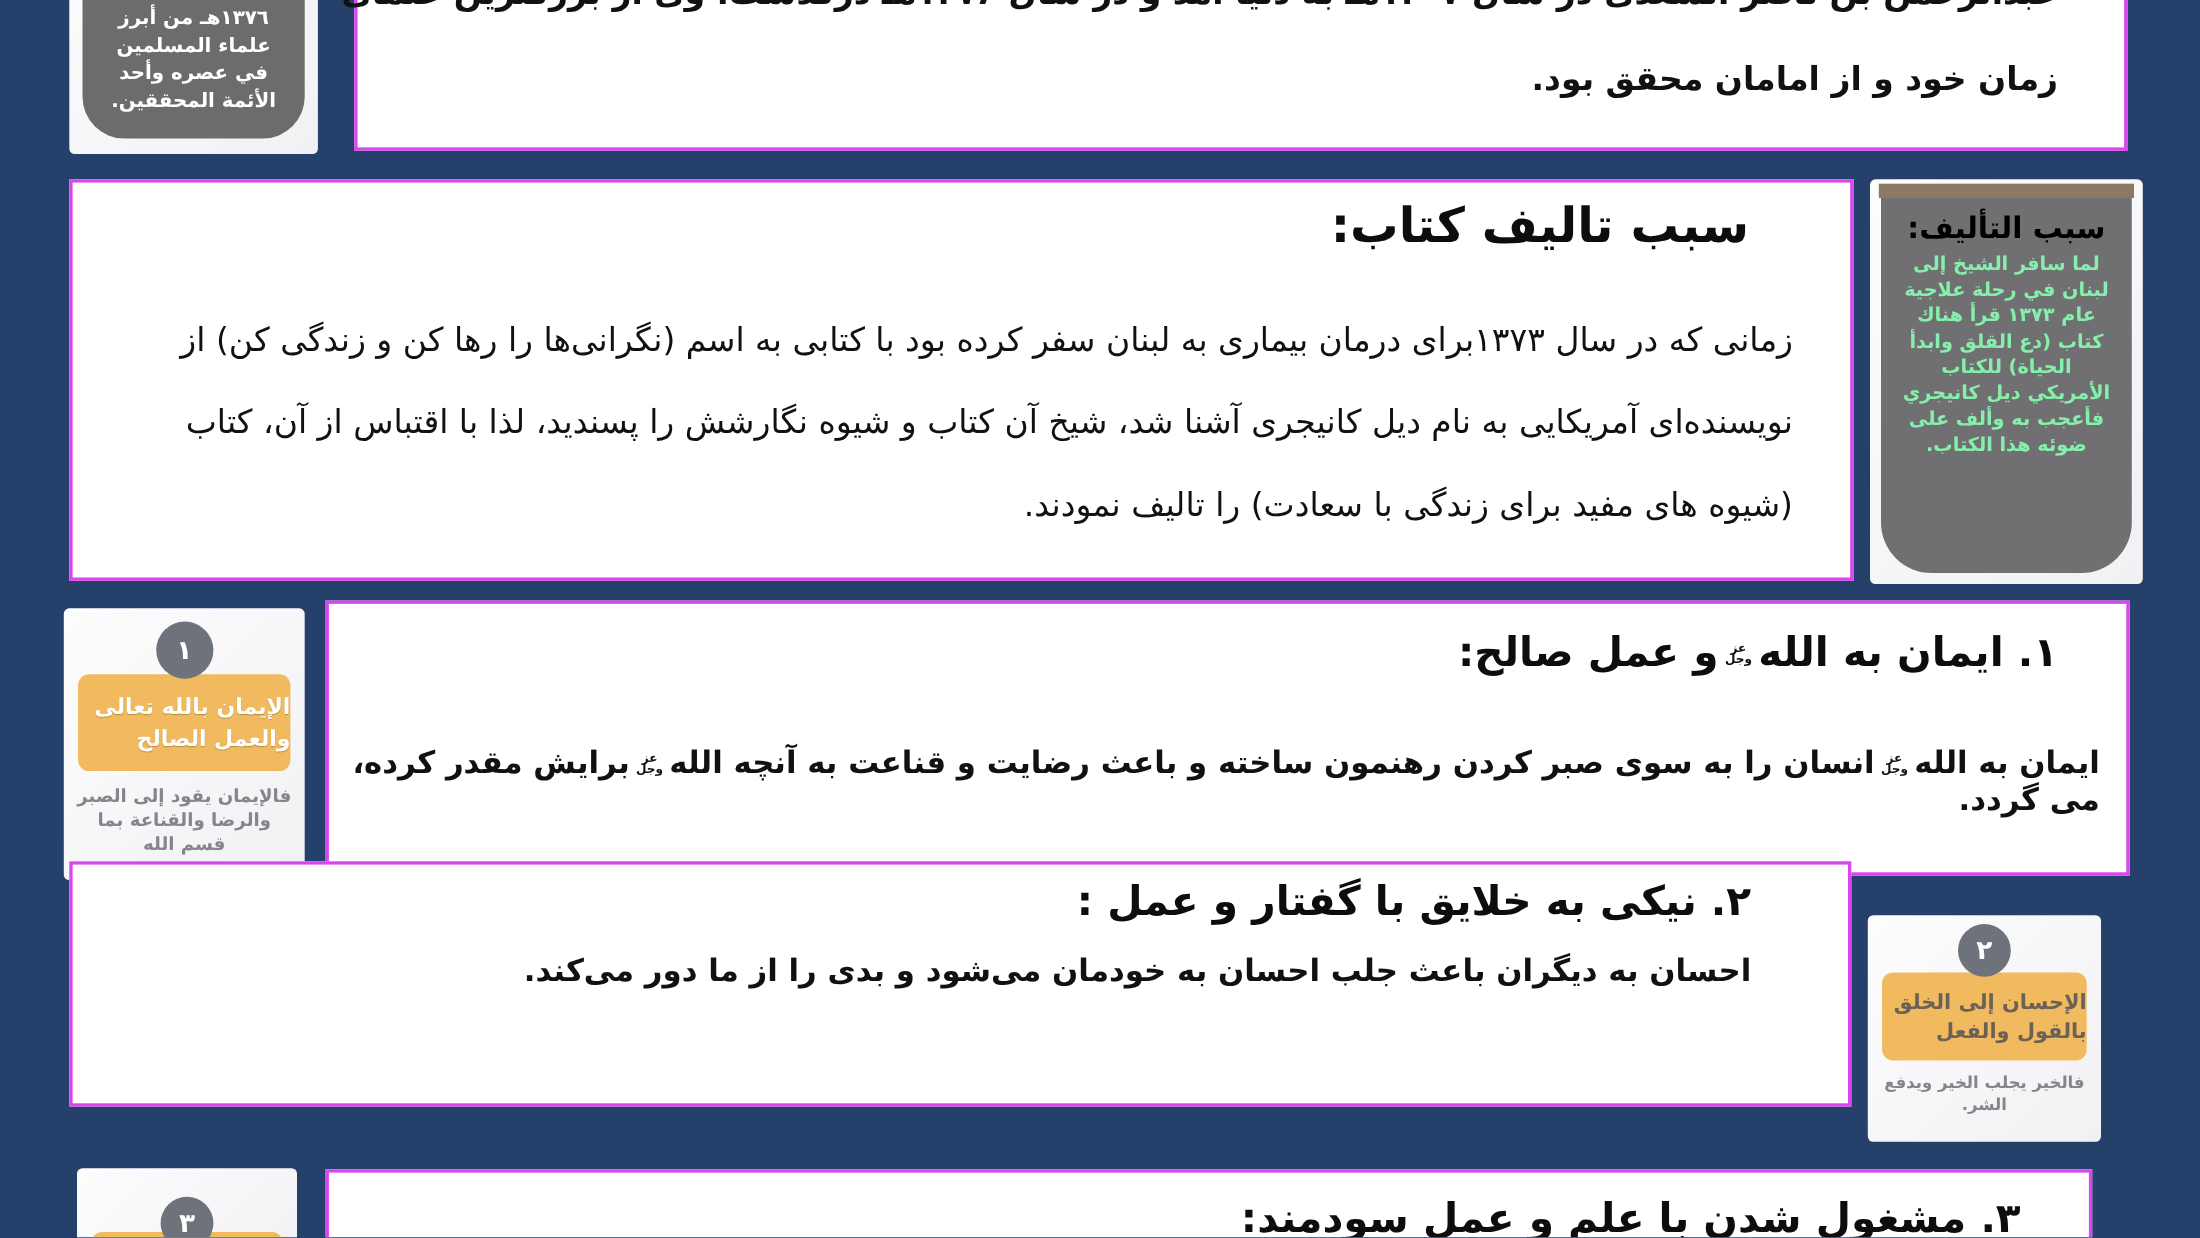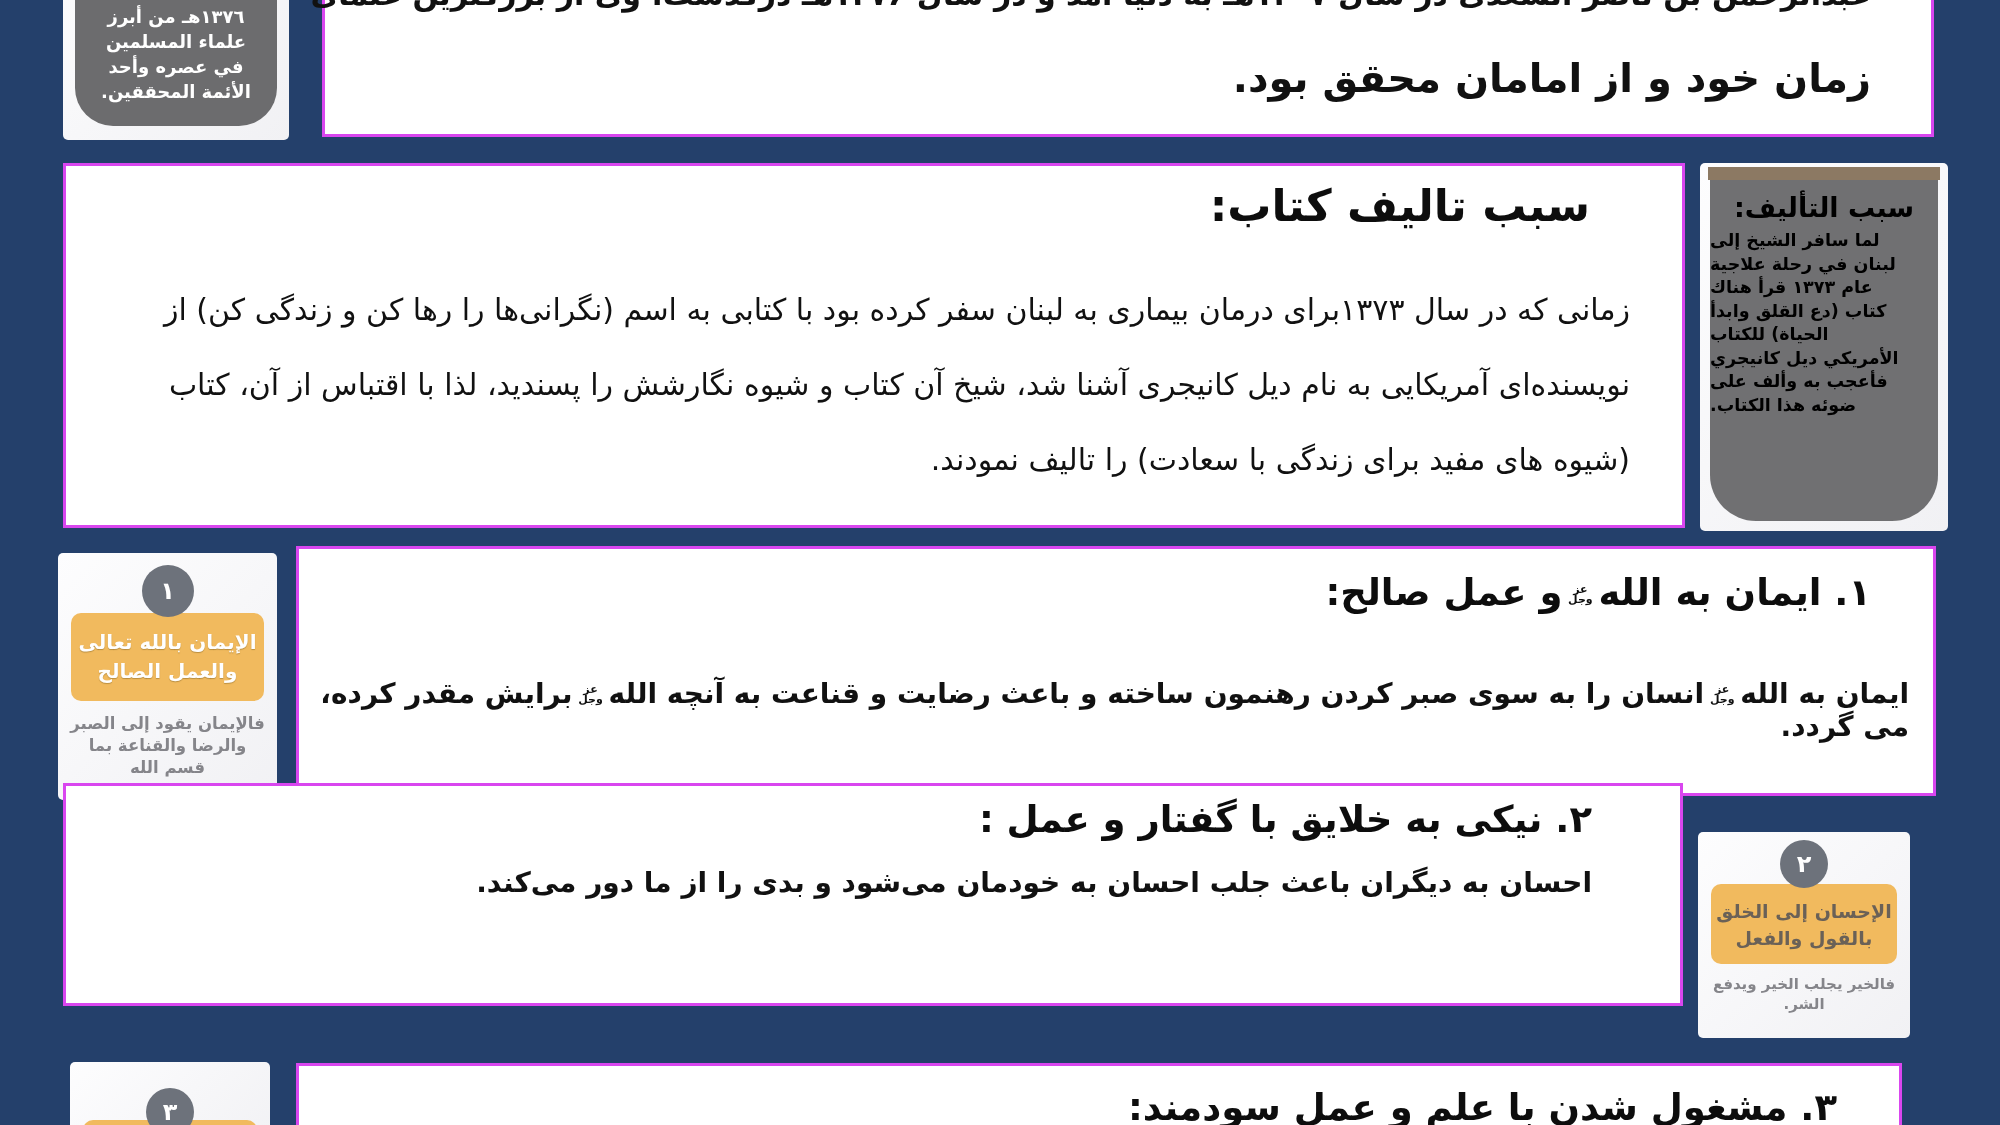--- a/index.html
+++ b/index.html
@@ -9,32 +9,32 @@
   .card-frame{position:absolute;background:linear-gradient(135deg,#fdfdfe 0%,#f1f1f4 100%);border-radius:5px;box-sizing:border-box;}
 
   
   .scholar-frame{left:63px;top:-70px;width:226px;height:210px;}
   .scholar-pill{position:absolute;left:12px;right:12px;top:0;bottom:14px;background:#6c6c6e;border-radius:0 0 38px 38px;}
   .scholar-lines{position:absolute;left:0;right:0;bottom:22px;color:#ffffff;font-size:18px;line-height:25px;text-align:center;font-weight:bold;}
 
   
   .bio-box{left:322px;top:-75px;width:1612px;height:212px;border-top:none;}
   .bio-clip{position:absolute;top:52px;right:60px;left:40px;text-align:right;font-size:30px;font-weight:bold;color:#111;white-space:nowrap;}
-  .bio-l2{position:absolute;top:130px;right:60px;left:40px;text-align:right;font-size:40px;font-weight:bold;color:#111;}
+  .bio-l2{position:absolute;top:130px;right:60px;left:40px;text-align:right;font-size:30px;font-weight:bold;color:#111;}
 
   
   .auth-box{left:63px;top:163px;width:1622px;height:365px;}
   .auth-heading{position:absolute;top:14px;right:92px;font-size:44px;font-weight:bold;color:#0d0d0d;}
   .auth-para{position:absolute;top:106px;right:52px;left:56px;font-size:30px;font-weight:normal;color:#111;line-height:75px;text-align:right;}
 
   .auth-card{left:1700px;top:163px;width:248px;height:368px;}
   .tan-bar{position:absolute;top:4px;left:8px;right:8px;height:13px;background:#8c7963;}
   .auth-pill{position:absolute;top:17px;left:10px;right:10px;bottom:10px;background:#707072;border-radius:0 0 46px 46px;}
   .auth-pill-title{margin-top:12px;font-size:27px;font-weight:bold;color:#000000;text-align:center;}
-  .auth-pill-lines{margin-top:6px;font-size:17.5px;line-height:23.5px;color:#000000;text-align:left;font-weight:bold;}
+  .auth-pill-lines{margin-top:6px;font-size:17.5px;line-height:23.5px;color:#86efac;text-align:center;font-weight:bold;}
 
   
   .sec1-box{left:296px;top:546px;width:1640px;height:250px;}
   .sec2-box{left:63px;top:783px;width:1620px;height:223px;}
   .sec3-box{left:296px;top:1063px;width:1606px;height:130px;}
   .sec-heading{position:absolute;font-size:37px;font-weight:bold;color:#0d0d0d;text-align:right;direction:rtl;}
   .sec1-heading{top:22px;right:62px;}
   .sec2-heading{top:12px;right:88px;}
   .sec3-heading{top:20px;right:62px;}
   .sec-body{position:absolute;font-size:28px;font-weight:bold;color:#111;text-align:right;direction:rtl;}
@@ -42,21 +42,21 @@
   .sec2-body{top:80px;right:88px;left:40px;}
 
   .honorific{display:inline-block;width:30px;font-size:11px;line-height:10px;vertical-align:middle;text-align:center;margin:0 3px;font-weight:bold;}
 
   
   .num-card1{left:58px;top:553px;width:219px;height:247px;}
   .num-card2{left:1698px;top:832px;width:212px;height:206px;}
   .num-card3{left:70px;top:1062px;width:200px;height:100px;}
   .num-circle{position:absolute;left:50%;transform:translateX(-50%);width:52px;height:52px;border-radius:50%;background:#6d727b;color:#fff;font-size:24px;font-weight:bold;text-align:center;line-height:52px;z-index:2;}
   .c1{top:12px;} .c2{top:8px;width:48px;height:48px;line-height:48px;} .c3{top:26px;width:48px;height:48px;line-height:48px;}
-  .amber-label{position:absolute;left:13px;right:13px;background:#f1ba5e;border-radius:10px;text-align:center;font-weight:bold;z-index:1;box-sizing:border-box;}
+  .amber-label{position:absolute;left:13px;right:13px;background:#f1ba5e;border-radius:10px;font-weight:bold;z-index:1;box-sizing:border-box;}
   .lab1{top:60px;height:88px;color:#ffffff;font-size:20px;line-height:29px;padding-top:15px;text-shadow:0 1px 1px rgba(120,90,30,.45);}
   .lab2{top:52px;height:80px;color:#6a6157;font-size:19px;line-height:27px;padding-top:14px;}
   .lab3{top:58px;height:40px;}
   .card-note{position:absolute;left:8px;right:8px;text-align:center;font-weight:bold;color:#85858a;}
   .note1{top:160px;font-size:16.5px;line-height:22px;}
   .note2{top:142px;font-size:15px;line-height:20px;}
 </style>
 </head>
 <body>
 

